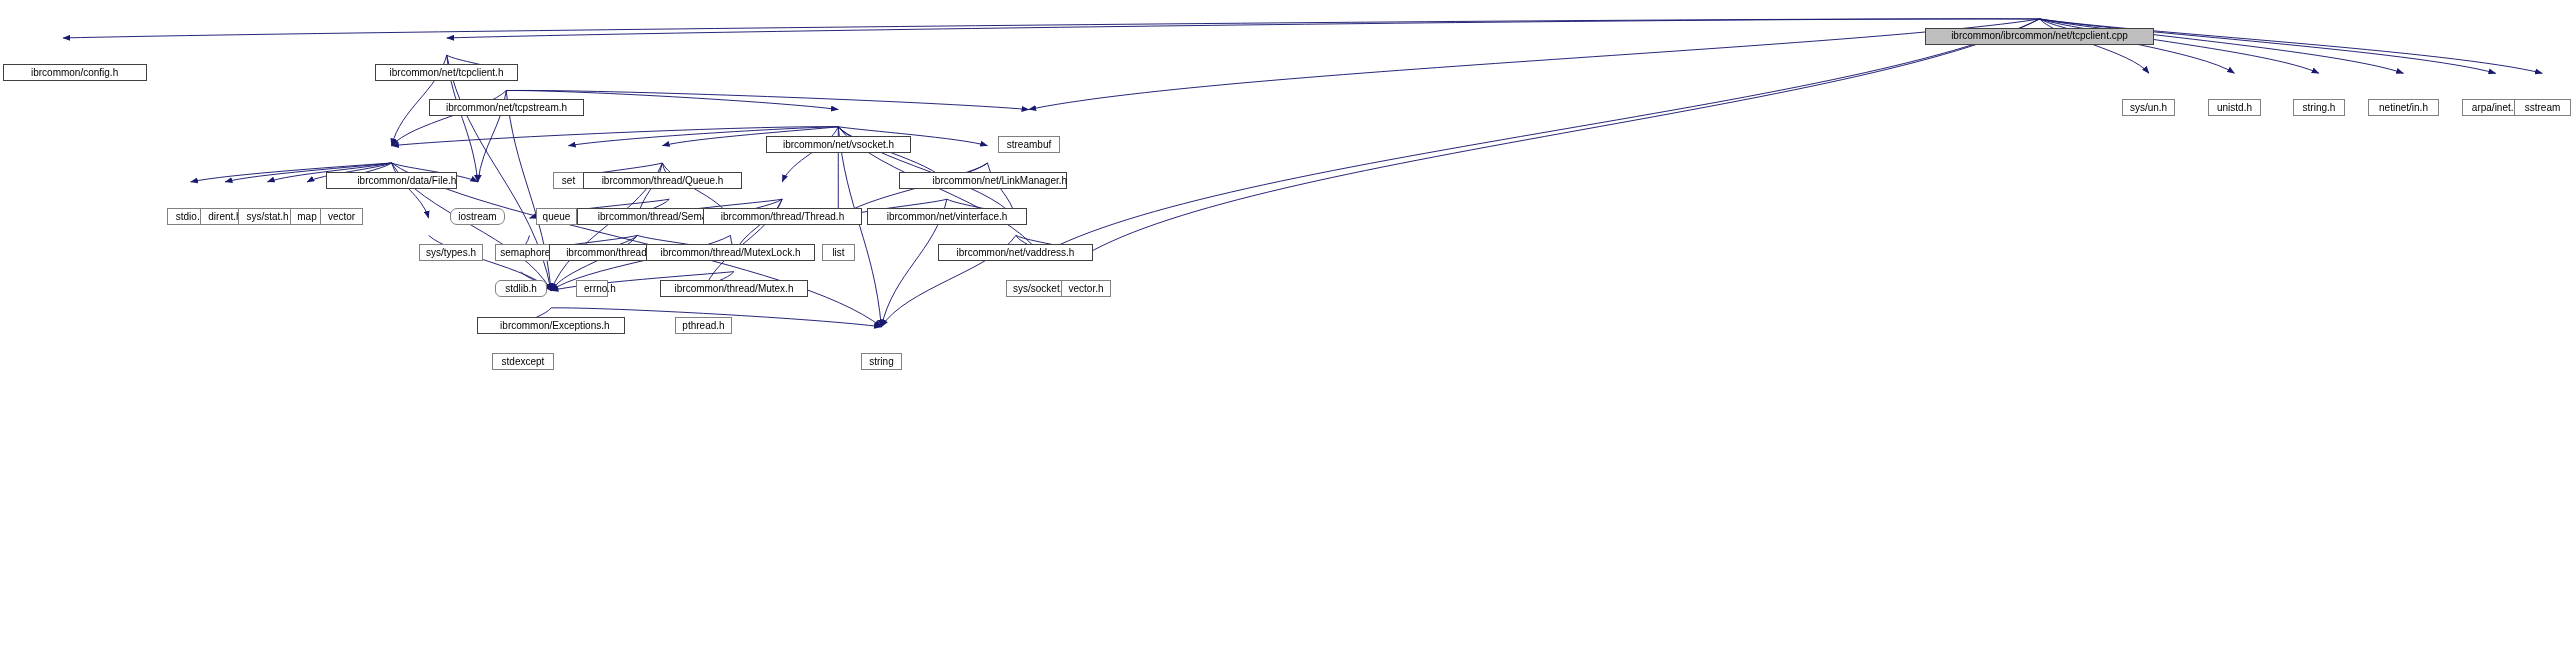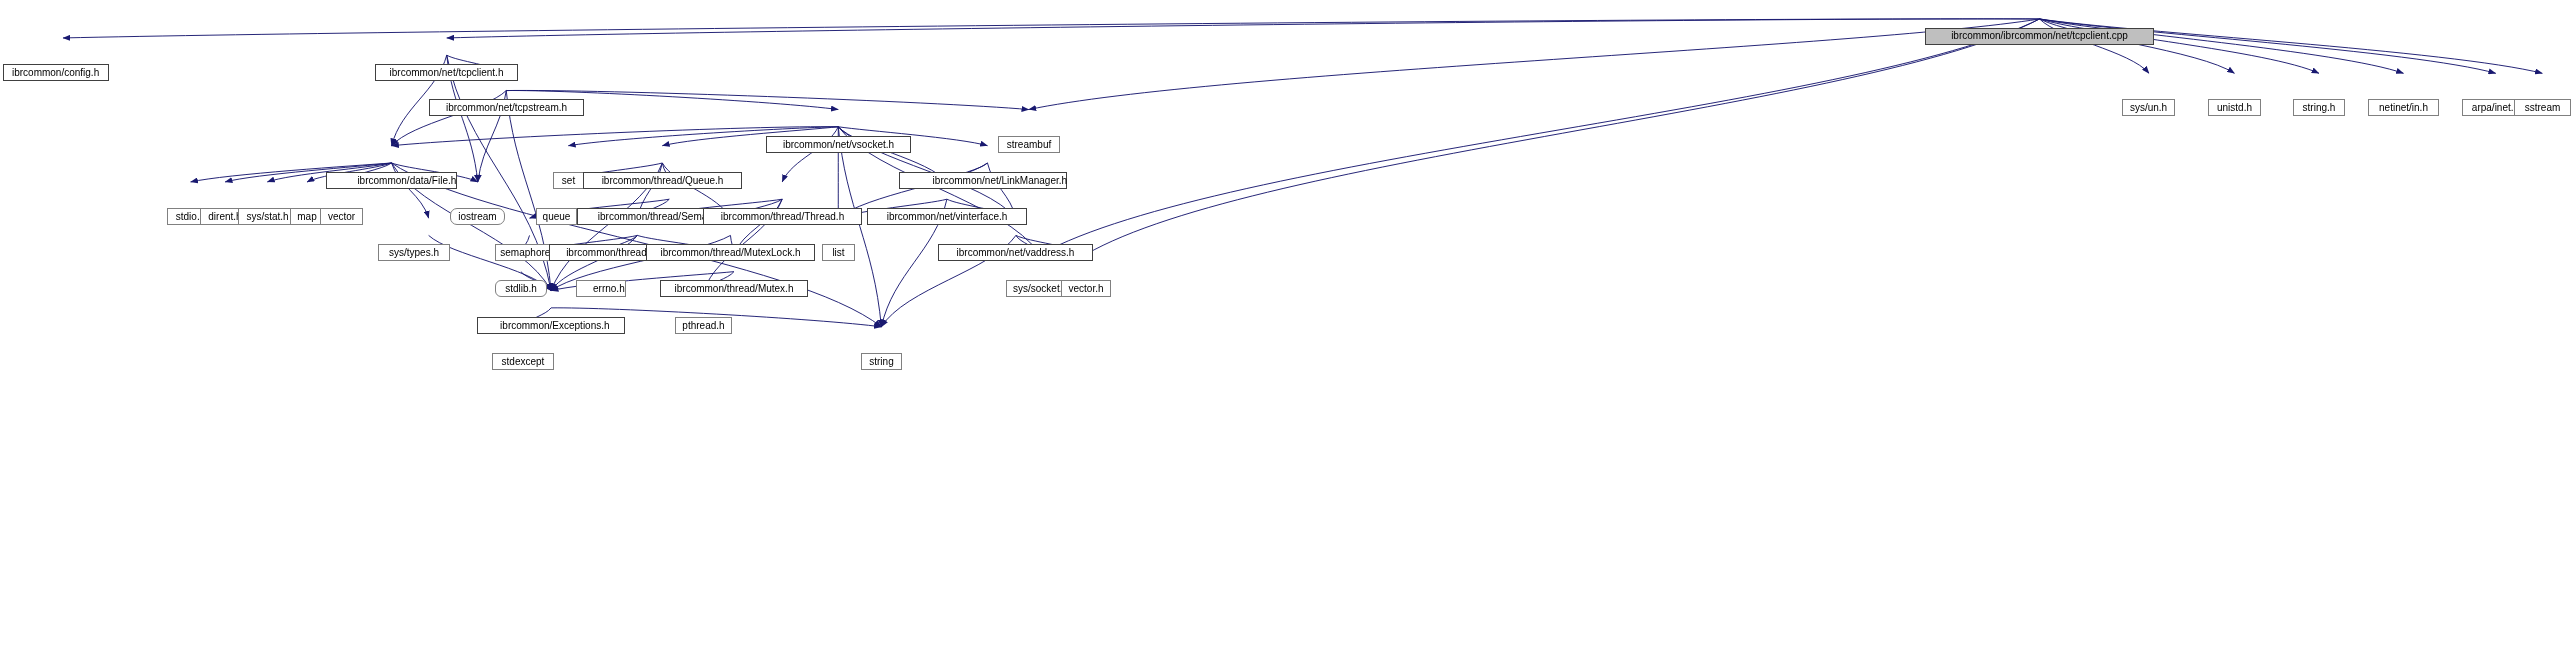--- a/index.html
+++ b/index.html
@@ -116,21 +116,21 @@
         <path d="M851,315 C844.7,323.31600000000003 822.3,327.76 816,337" marker-end="url(#arrow)"></path>
         <path d="M851,315 C812.84,318.64320000000004 677.16,327.76 639,337" marker-end="url(#arrow)"></path>
         <path d="M614,273 C612.2,281.976 605.8,285.76 604,295" marker-end="url(#arrow)"></path>
         <path d="M604,315 C610.3,323.31600000000003 632.7,327.76 639,337" marker-end="url(#arrow)"></path>
         <path d="M497,273 C522.56,296.1312 613.44,310.12 639,337" marker-end="url(#arrow)"></path>
         <path d="M639,357 C633.06,365.3688 611.94,369.76 606,379" marker-end="url(#arrow)"></path>
         <path d="M639,357 C707.94,356.1288 953.06,369.76 1022,379" marker-end="url(#arrow)"></path>
       </g>
   </svg>
 <div class="node root" style="left: 1925px; top: 1.7px; width: 229px;">ibrcommon/ibrcommon/net/tcpclient.cpp</div>
-    <div class="node hdr" style="left: 2.6px; top: 38px; width: 106px;">ibrcommon/config.h</div>
+    <div class="node hdr" style="left: 2.6px; top: 38px; width: 144px;">ibrcommon/config.h</div>
     <div class="node hdr" style="left: 375px; top: 38px; width: 143px;">ibrcommon/net/tcpclient.h</div>
     <div class="node leaf" style="left: 2122px; top: 73px; width: 53px;">sys/un.h</div>
     <div class="node leaf" style="left: 2208px; top: 73px; width: 53px;">unistd.h</div>
     <div class="node leaf" style="left: 2293px; top: 73px; width: 52px;">string.h</div>
     <div class="node leaf" style="left: 2368px; top: 73px; width: 71px;">netinet/in.h</div>
     <div class="node leaf" style="left: 2462px; top: 73px; width: 67px;">arpa/inet.h</div>
     <div class="node leaf" style="left: 2514px; top: 73px; width: 57px;">sstream</div>
     <div class="node hdr" style="left: 429px; top: 73px; width: 155px;">ibrcommon/net/tcpstream.h</div>
     <div class="node hdr" style="left: 766px; top: 110px; width: 145px;">ibrcommon/net/vsocket.h</div>
     <div class="node leaf" style="left: 998px; top: 110px; width: 62px;">streambuf</div>
@@ -141,28 +141,28 @@
     <div class="node leaf" style="left: 167px; top: 182px; width: 47px;">stdio.h</div>
     <div class="node leaf" style="left: 200px; top: 182px; width: 50px;">dirent.h</div>
     <div class="node leaf" style="left: 238px; top: 182px; width: 59px;">sys/stat.h</div>
     <div class="node leaf" style="left: 290px; top: 182px; width: 34px;">map</div>
     <div class="node leaf" style="left: 320px; top: 182px; width: 43px;">vector</div>
     <div class="node leaf" style="left: 450px; top: 182px; width: 55px; border-radius: 7px;">iostream</div>
     <div class="node leaf" style="left: 536px; top: 182px; width: 41px;">queue</div>
     <div class="node hdr" style="left: 577px; top: 182px; width: 185px;">ibrcommon/thread/Semaphore.h</div>
     <div class="node hdr" style="left: 703px; top: 182px; width: 159px;">ibrcommon/thread/Thread.h</div>
     <div class="node hdr" style="left: 867px; top: 182px; width: 160px;">ibrcommon/net/vinterface.h</div>
-    <div class="node leaf" style="left: 378px; top: 218px; width: 72px;">sys/types.h</div>
+    <div class="node leaf" style="left: 419px; top: 218px; width: 64px;">sys/types.h</div>
     <div class="node leaf" style="left: 495px; top: 218px; width: 69px;">semaphore.h</div>
     <div class="node hdr" style="left: 549px; top: 218px; width: 176px;">ibrcommon/thread/Conditional.h</div>
     <div class="node hdr" style="left: 646px; top: 218px; width: 169px;">ibrcommon/thread/MutexLock.h</div>
     <div class="node leaf" style="left: 822px; top: 218px; width: 33px;">list</div>
     <div class="node hdr" style="left: 938px; top: 218px; width: 155px;">ibrcommon/net/vaddress.h</div>
     <div class="node leaf" style="left: 495px; top: 254px; width: 52px; border-radius: 6px;">stdlib.h</div>
-    <div class="node leaf" style="left: 576px; top: 254px; width: 50px; padding-left: 20px;">errno.h</div>
+    <div class="node leaf" style="left: 576px; top: 254px; width: 32px; padding-left: 20px;">errno.h</div>
     <div class="node hdr" style="left: 660px; top: 254px; width: 148px;">ibrcommon/thread/Mutex.h</div>
     <div class="node leaf" style="left: 1006px; top: 254px; width: 69px;">sys/socket.h</div>
     <div class="node leaf" style="left: 1061px; top: 254px; width: 50px;">vector.h</div>
     <div class="node hdr" style="left: 477px; top: 291px; width: 148px; padding-left: 12px;">ibrcommon/Exceptions.h</div>
     <div class="node leaf" style="left: 675px; top: 291px; width: 57px;">pthread.h</div>
     <div class="node leaf" style="left: 492px; top: 327px; width: 62px;">stdexcept</div>
     <div class="node leaf" style="left: 861px; top: 327px; width: 41px;">string</div>
   </div>
 
 

